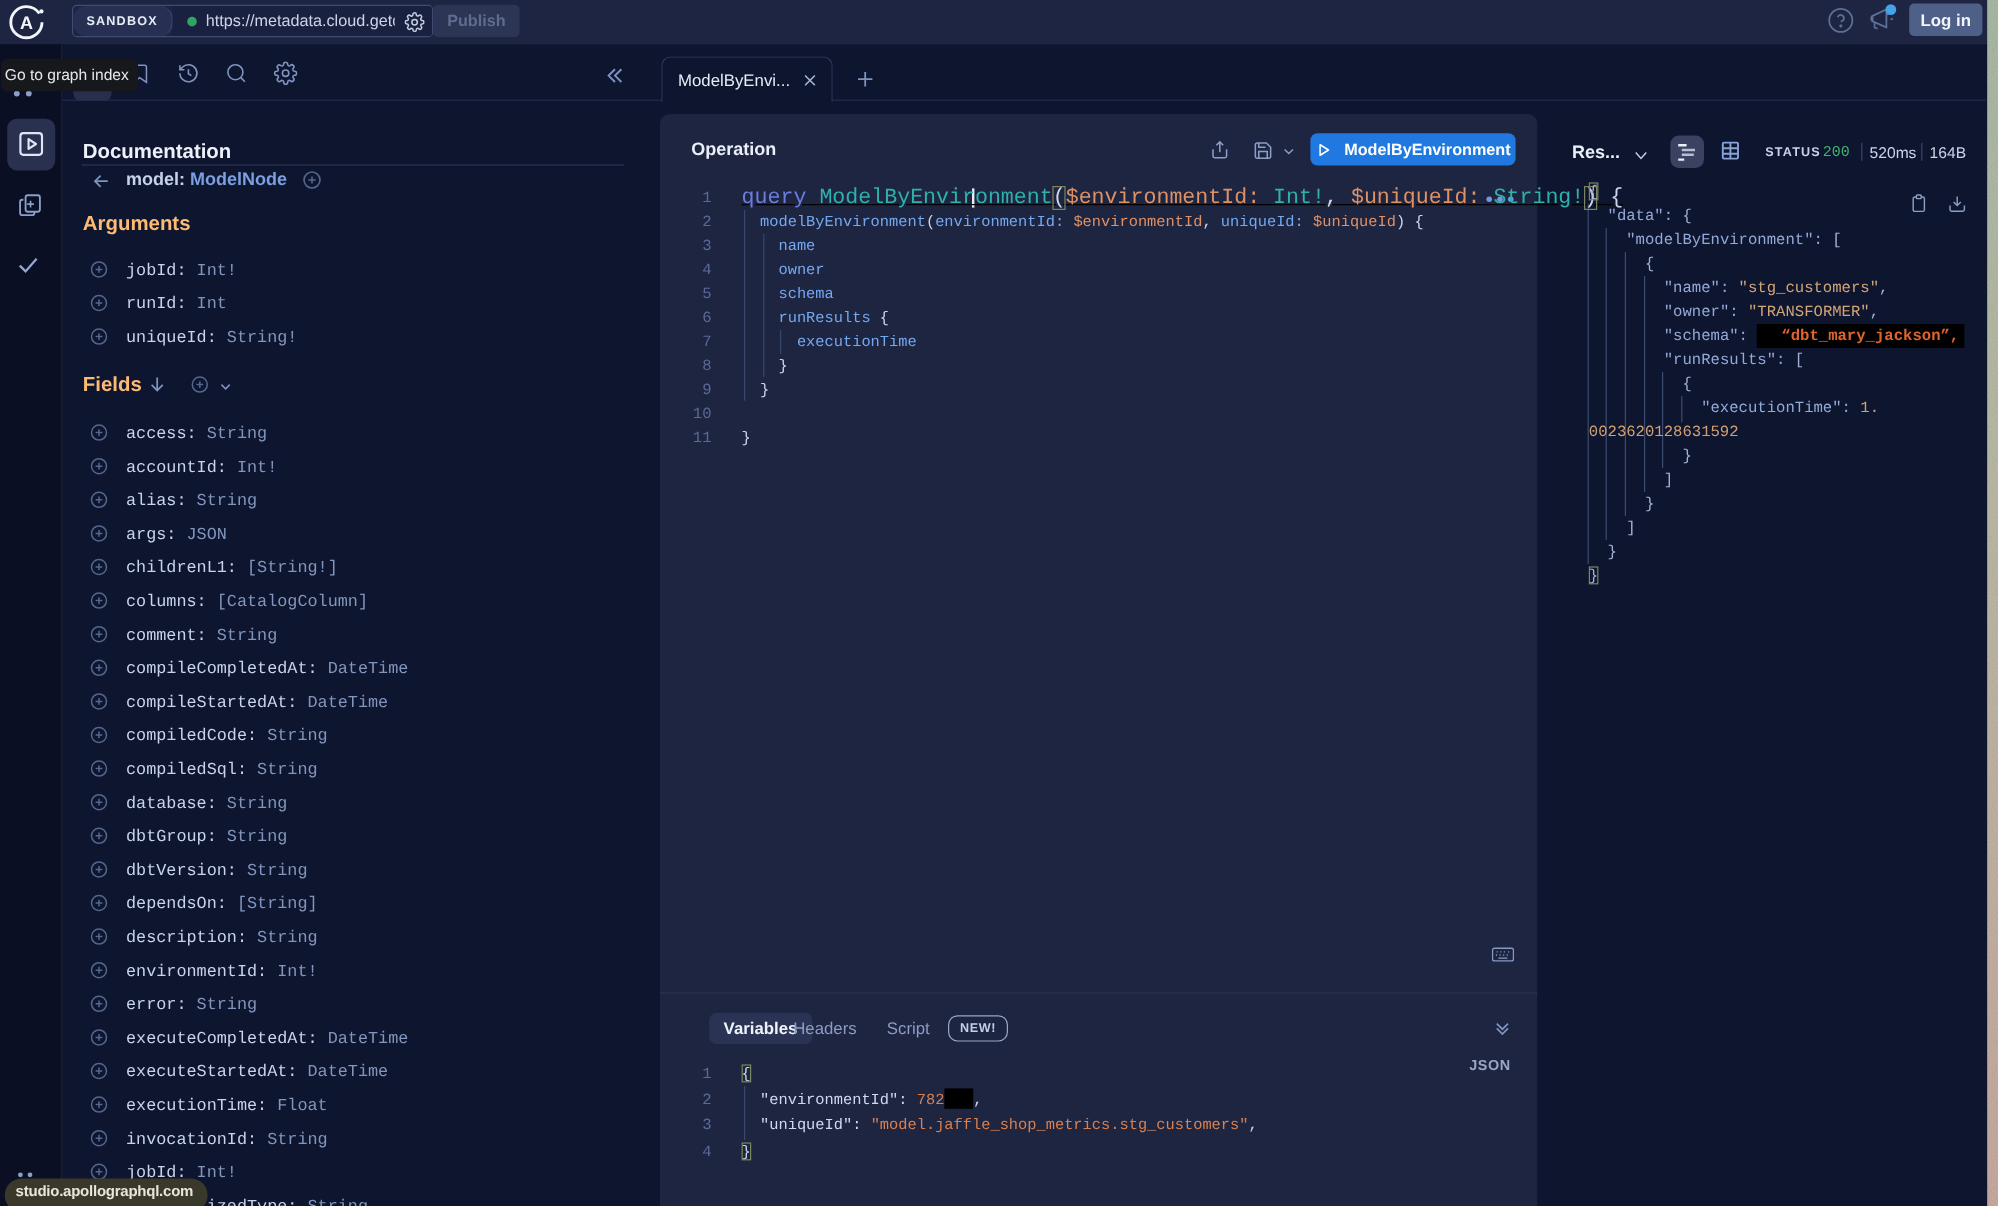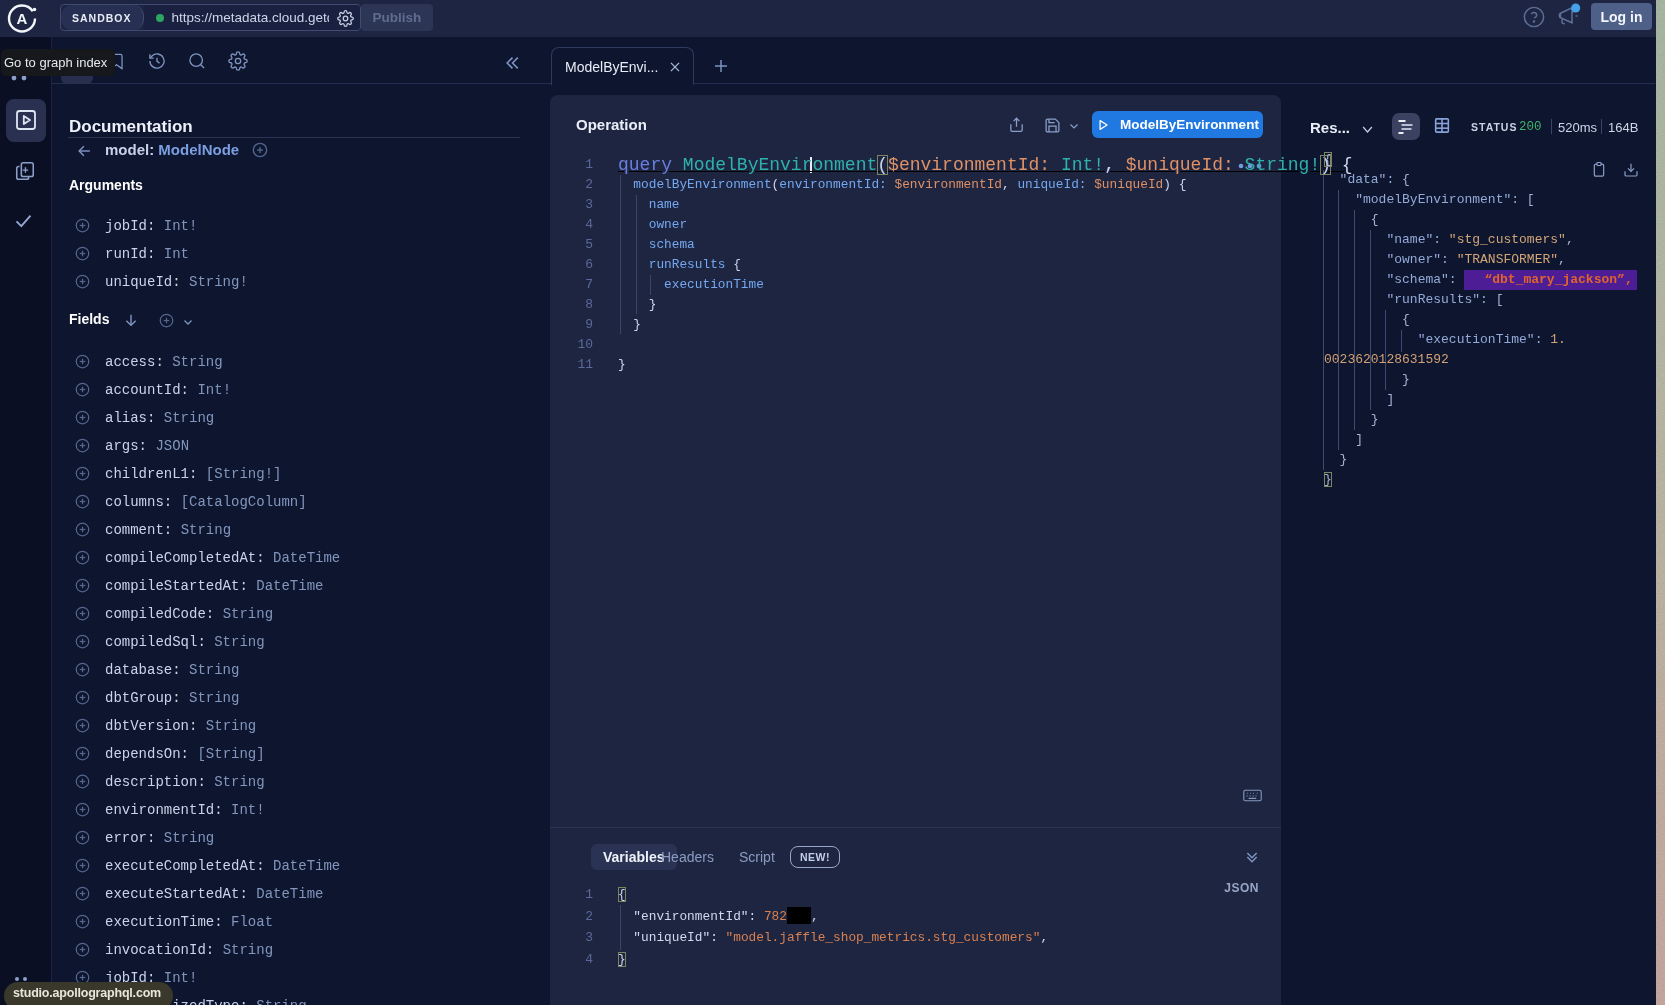--- a/index.html
+++ b/index.html
@@ -26,21 +26,21 @@
   #docbar { position:absolute; left:52px; top:37px; width:1603px; height:47px; border-bottom:1px solid #242d4d; }
   .docTabBtn { position:absolute; left:9px; top:15px; width:32px; height:32px; background:#272e4e; border-radius:6px; }
 
   
   #tooltip { position:absolute; left:1px; top:49px; height:27px; background:#17181c; border-radius:5px; color:#e4e8ee; font-size:13px; display:flex; align-items:center; padding:0 8px 0 3px; z-index:60; }
 
   
   #docpanel { position:absolute; left:52px; top:85px; width:500px; height:920px; color:#dfe6f3; }
   #docpanel h1 { font-size:17px; font-weight:bold; color:#edf1f9; position:absolute; left:17px; top:32px; }
   #docDivider { position:absolute; left:16px; top:52px; width:452px; height:1px; background:#2b3453; }
-  .secHead { font-size:14px; font-weight:bold; color:#ffffff; position:absolute; }
+  .secHead { font-size:17px; font-weight:bold; color:#fdba74; position:absolute; }
   .fieldrow { position:absolute; left:23px; height:28px; line-height:28px; font-family:"Liberation Mono", monospace; font-size:14px; color:#c9d4ea; white-space:pre; }
   .fieldrow svg { vertical-align:-2.5px; margin-right:14px; }
   .fieldrow .typ { color:#8296bd; }
   
 
   
   .cp { width:15px; height:15px; flex:none; }
   #tab1 { position:absolute; left:551px; top:47px; width:143px; height:38px; background:#0e152e; border:1px solid #2e3a5e; border-bottom:none; border-radius:8px 8px 0 0; display:flex; align-items:center; color:#e7ecf6; font-size:14px; z-index:5; }
   #collapseL { position:absolute; left:504px; top:55px; color:#7d93c0; }
 
@@ -60,21 +60,21 @@
   .fld { color:#74a8f0; }
   .pun { color:#ccd6ec; }
   .brk { outline:1px solid #7c855f; outline-offset:-1px; }
   .vkey { color:#cfd9ee; }
   .vvr { color:#d88050; }
   .rkey { color:#93aad8; }
   .rpun { color:#a5b2d4; }
   .rnum { color:#d2a074; }
   .rval { color:#d2a578; }
   .rbrk { outline:1px solid #7c855f; outline-offset:-1px; }
-  .rhl { background:#4c1d95; color:#e0642c; font-weight:bold; padding:2px 4px 3px 20px; }
+  .rhl { background:#000000; color:#e0642c; font-weight:bold; padding:2px 4px 3px 20px; }
 
   
   #varsec { position:absolute; left:0; top:732px; width:727px; }
   #varsDivider { position:absolute; left:-4px; top:0px; width:731px; height:1px; background:#2a3452; }
   .vtab { position:absolute; top:17px; height:26px; display:flex; align-items:center; font-size:14px; color:#8b9cc2; }
   .vtab.active { background:#2b3354; border-radius:6px; padding:0 12px; color:#eef2f9; font-weight:bold; }
 
   
   #resp { position:absolute; left:1290px; top:95px; width:365px; height:910px; color:#c7d2e8; }
   .rjline { position:absolute; height:20px; line-height:20px; font-family:"Liberation Mono", monospace; font-size:13px; white-space:pre; color:#97aede; z-index:3; }

